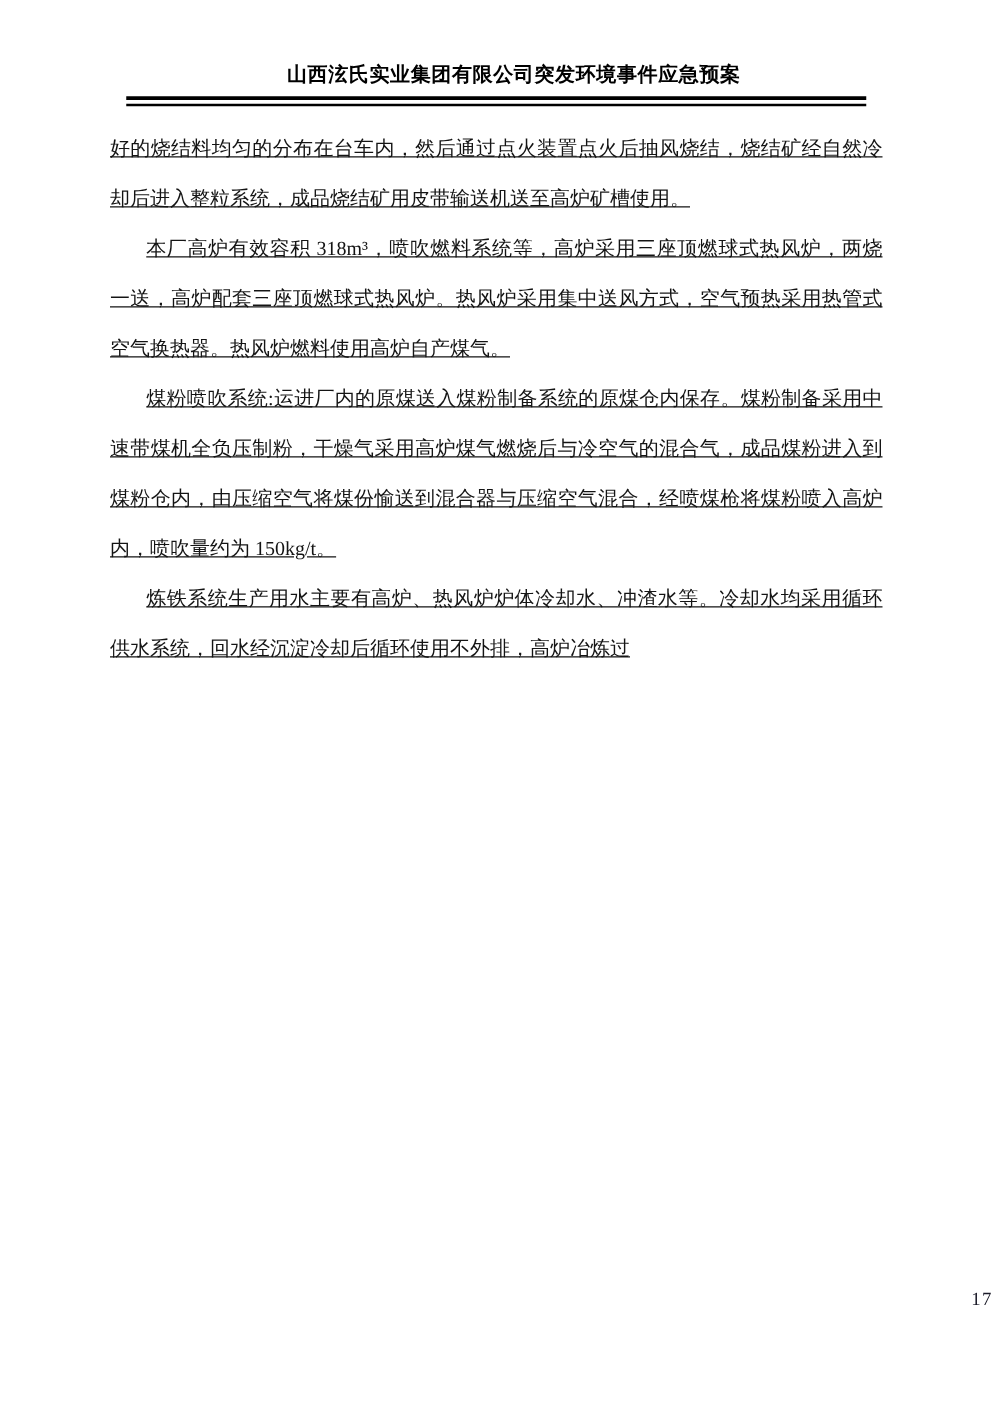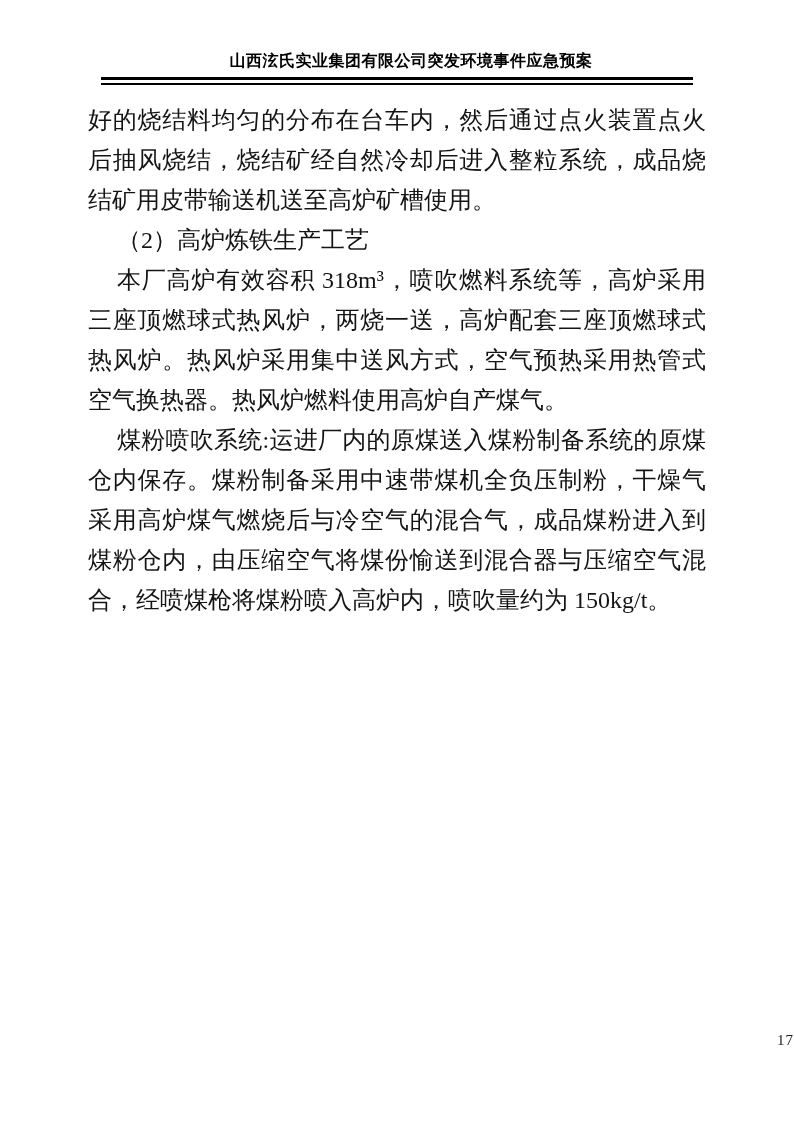--- a/index.html
+++ b/index.html
@@ -39,24 +39,25 @@
     height: 3px;
     border-top: 3px solid #000000;
     border-bottom: 2px solid #000000;
     box-sizing: content-box;
   }
   .doc-body {
     position: absolute;
     top: 100px;
     left: 88px;
     width: 618px;
-    font-size: 24px;
+    font-size: 16px;
     line-height: 40px;
     text-align: justify;
     color: #141414;
+    text-decoration: underline;
   }
   .para {
     margin: 0;
     padding: 0;
   }
   .para.indent {
     text-indent: 29px;
   }
   .page-footer {
     position: absolute;
@@ -78,22 +79,22 @@
 
   <div class="page-header">
     <div class="doc-title">山西泫氏实业集团有限公司突发环境事件应急预案</div>
   </div>
 
   <div class="header-rule"></div>
 
   <div class="doc-body">
 
   <p class="para">好的烧结料均匀的分布在台车内，然后通过点火装置点火后抽风烧结，烧结矿经自然冷却后进入整粒系统，成品烧结矿用皮带输送机送至高炉矿槽使用。</p>
-      <p class="para indent">（2）高炉炼铁生产工艺</p>
       <p class="para indent">本厂高炉有效容积 318m³，喷吹燃料系统等，高炉采用三座顶燃球式热风炉，两烧一送，高炉配套三座顶燃球式热风炉。热风炉采用集中送风方式，空气预热采用热管式空气换热器。热风炉燃料使用高炉自产煤气。</p>
       <p class="para indent">煤粉喷吹系统:运进厂内的原煤送入煤粉制备系统的原煤仓内保存。煤粉制备采用中速带煤机全负压制粉，干燥气采用高炉煤气燃烧后与冷空气的混合气，成品煤粉进入到煤粉仓内，由压缩空气将煤份愉送到混合器与压缩空气混合，经喷煤枪将煤粉喷入高炉内，喷吹量约为 150kg/t。</p>
+      <p class="para indent">炼铁系统生产用水主要有高炉、热风炉炉体冷却水、冲渣水等。冷却水均采用循环供水系统，回水经沉淀冷却后循环使用不外排，高炉冶炼过</p>
     </div>
 
   <div class="page-footer">
     <span class="page-number">17</span>
   </div>
 
 </div>
 
 </body></html>

